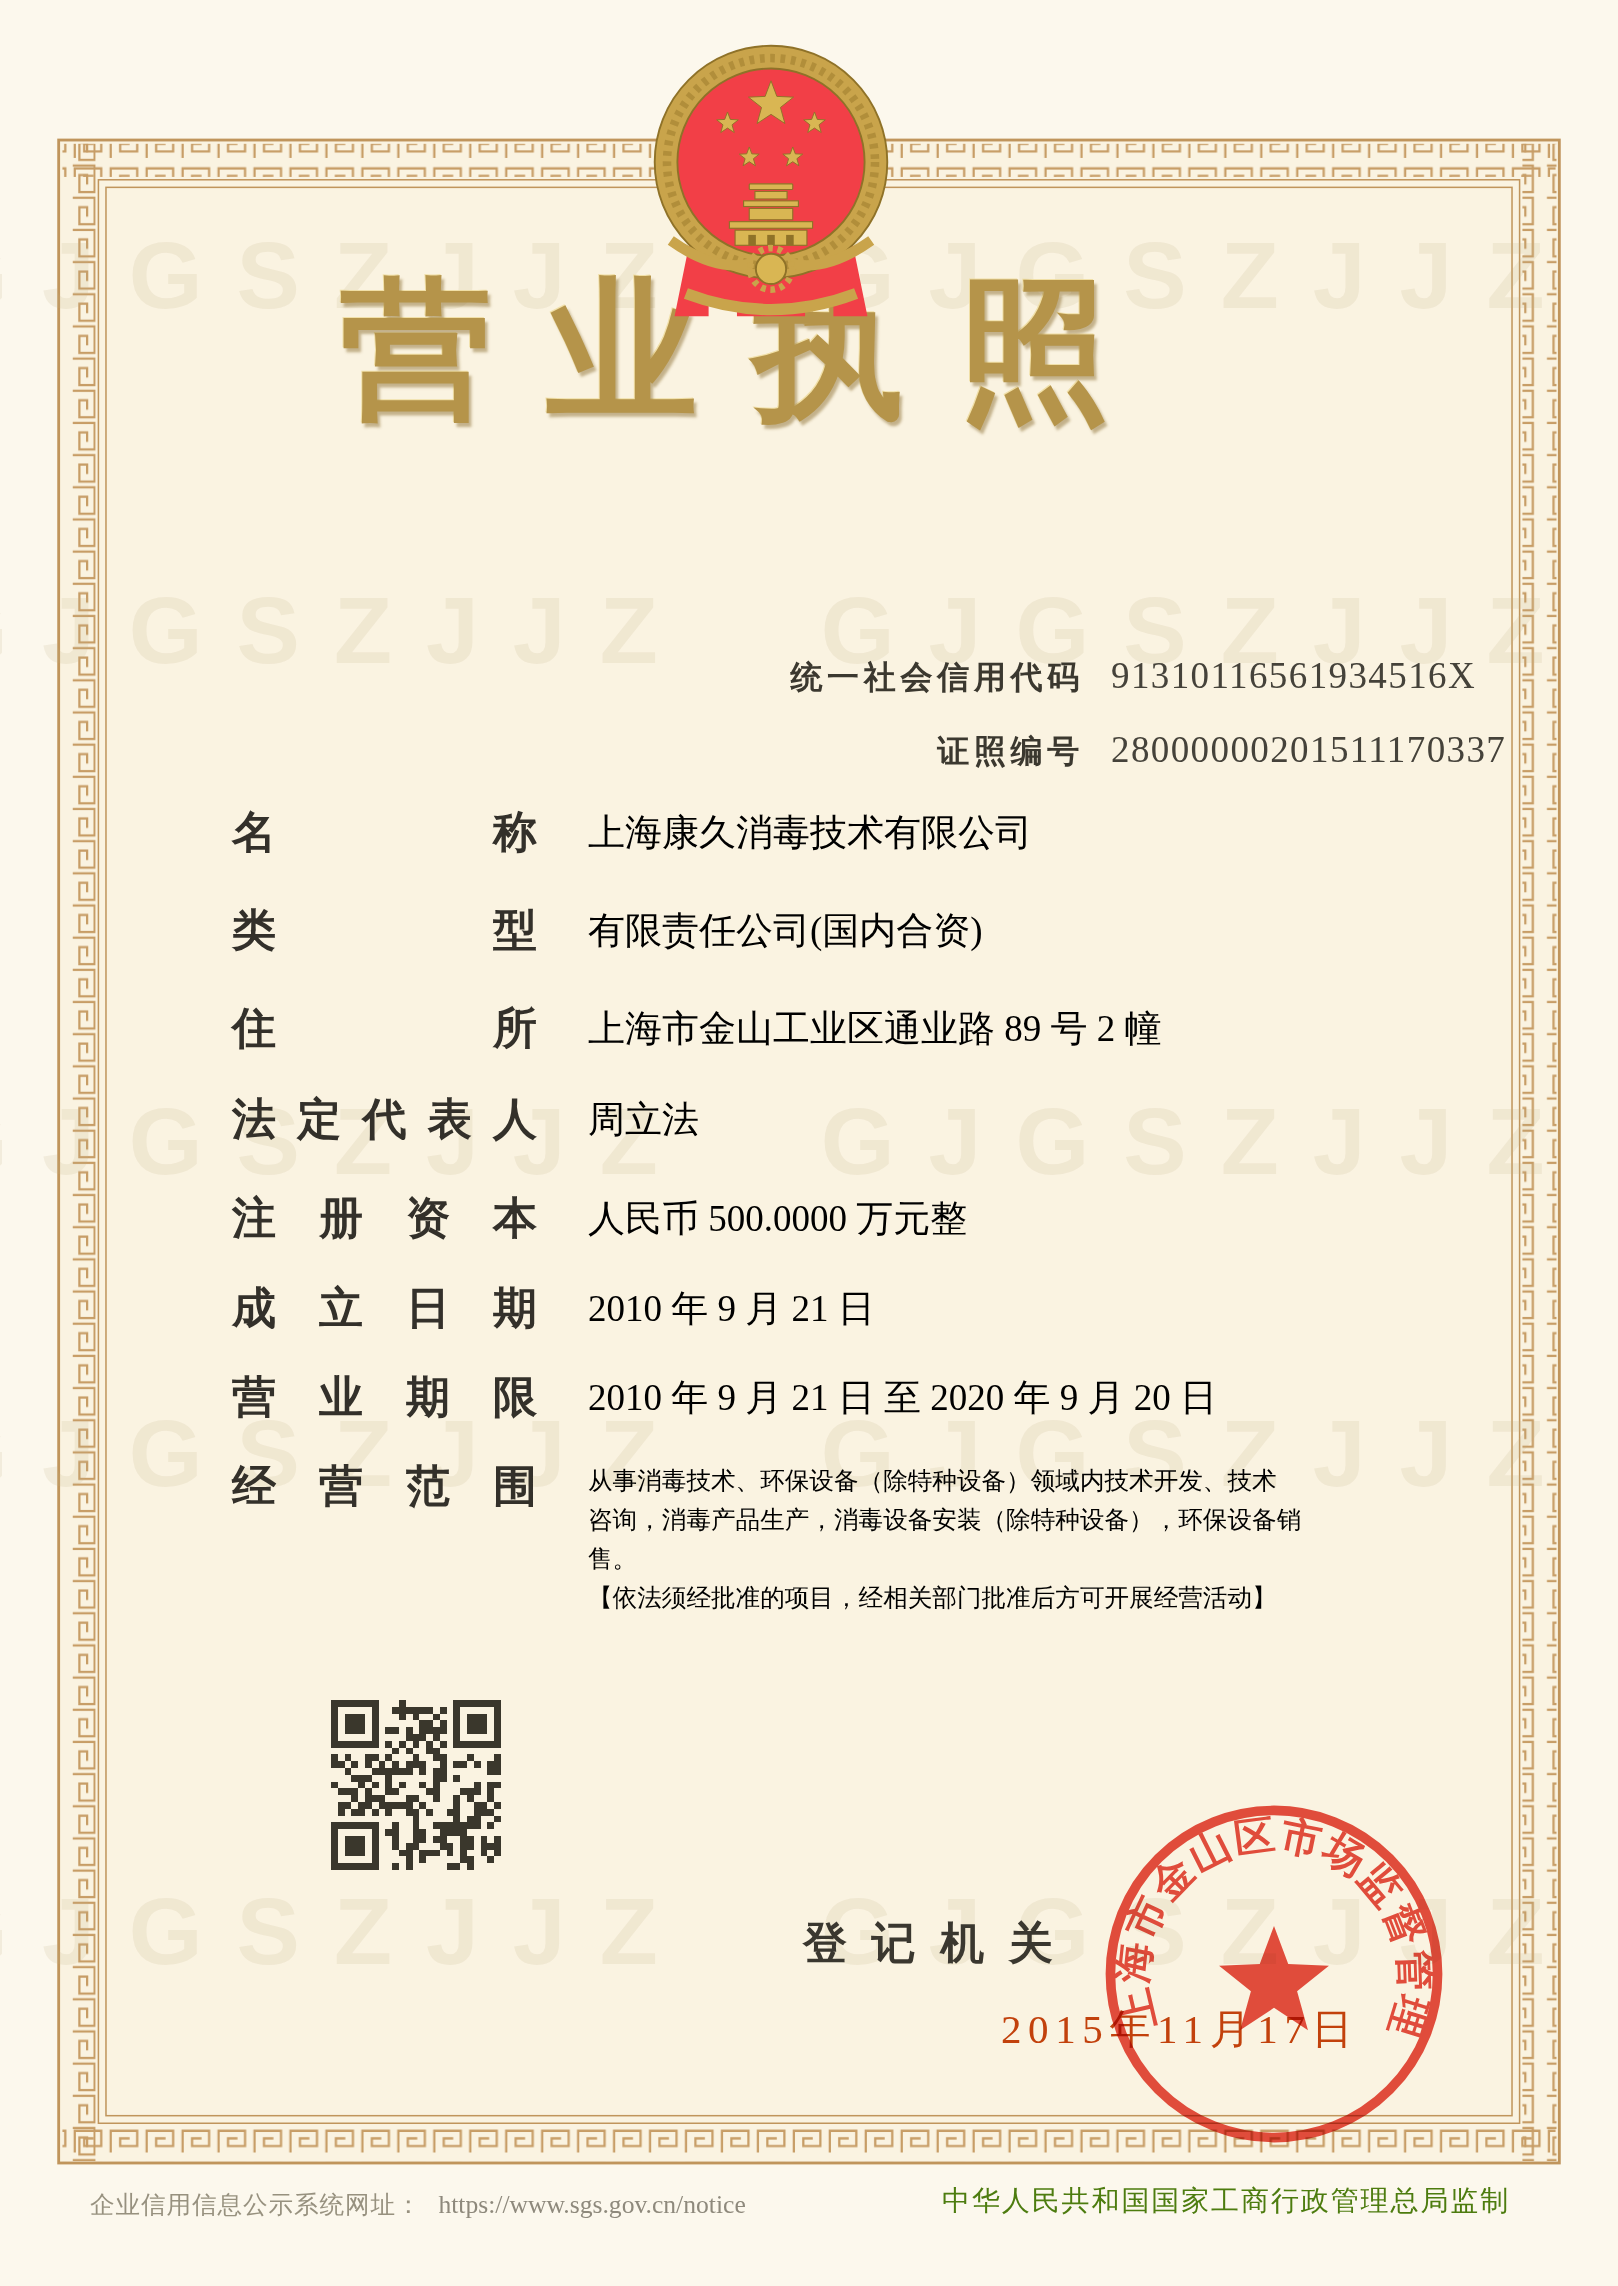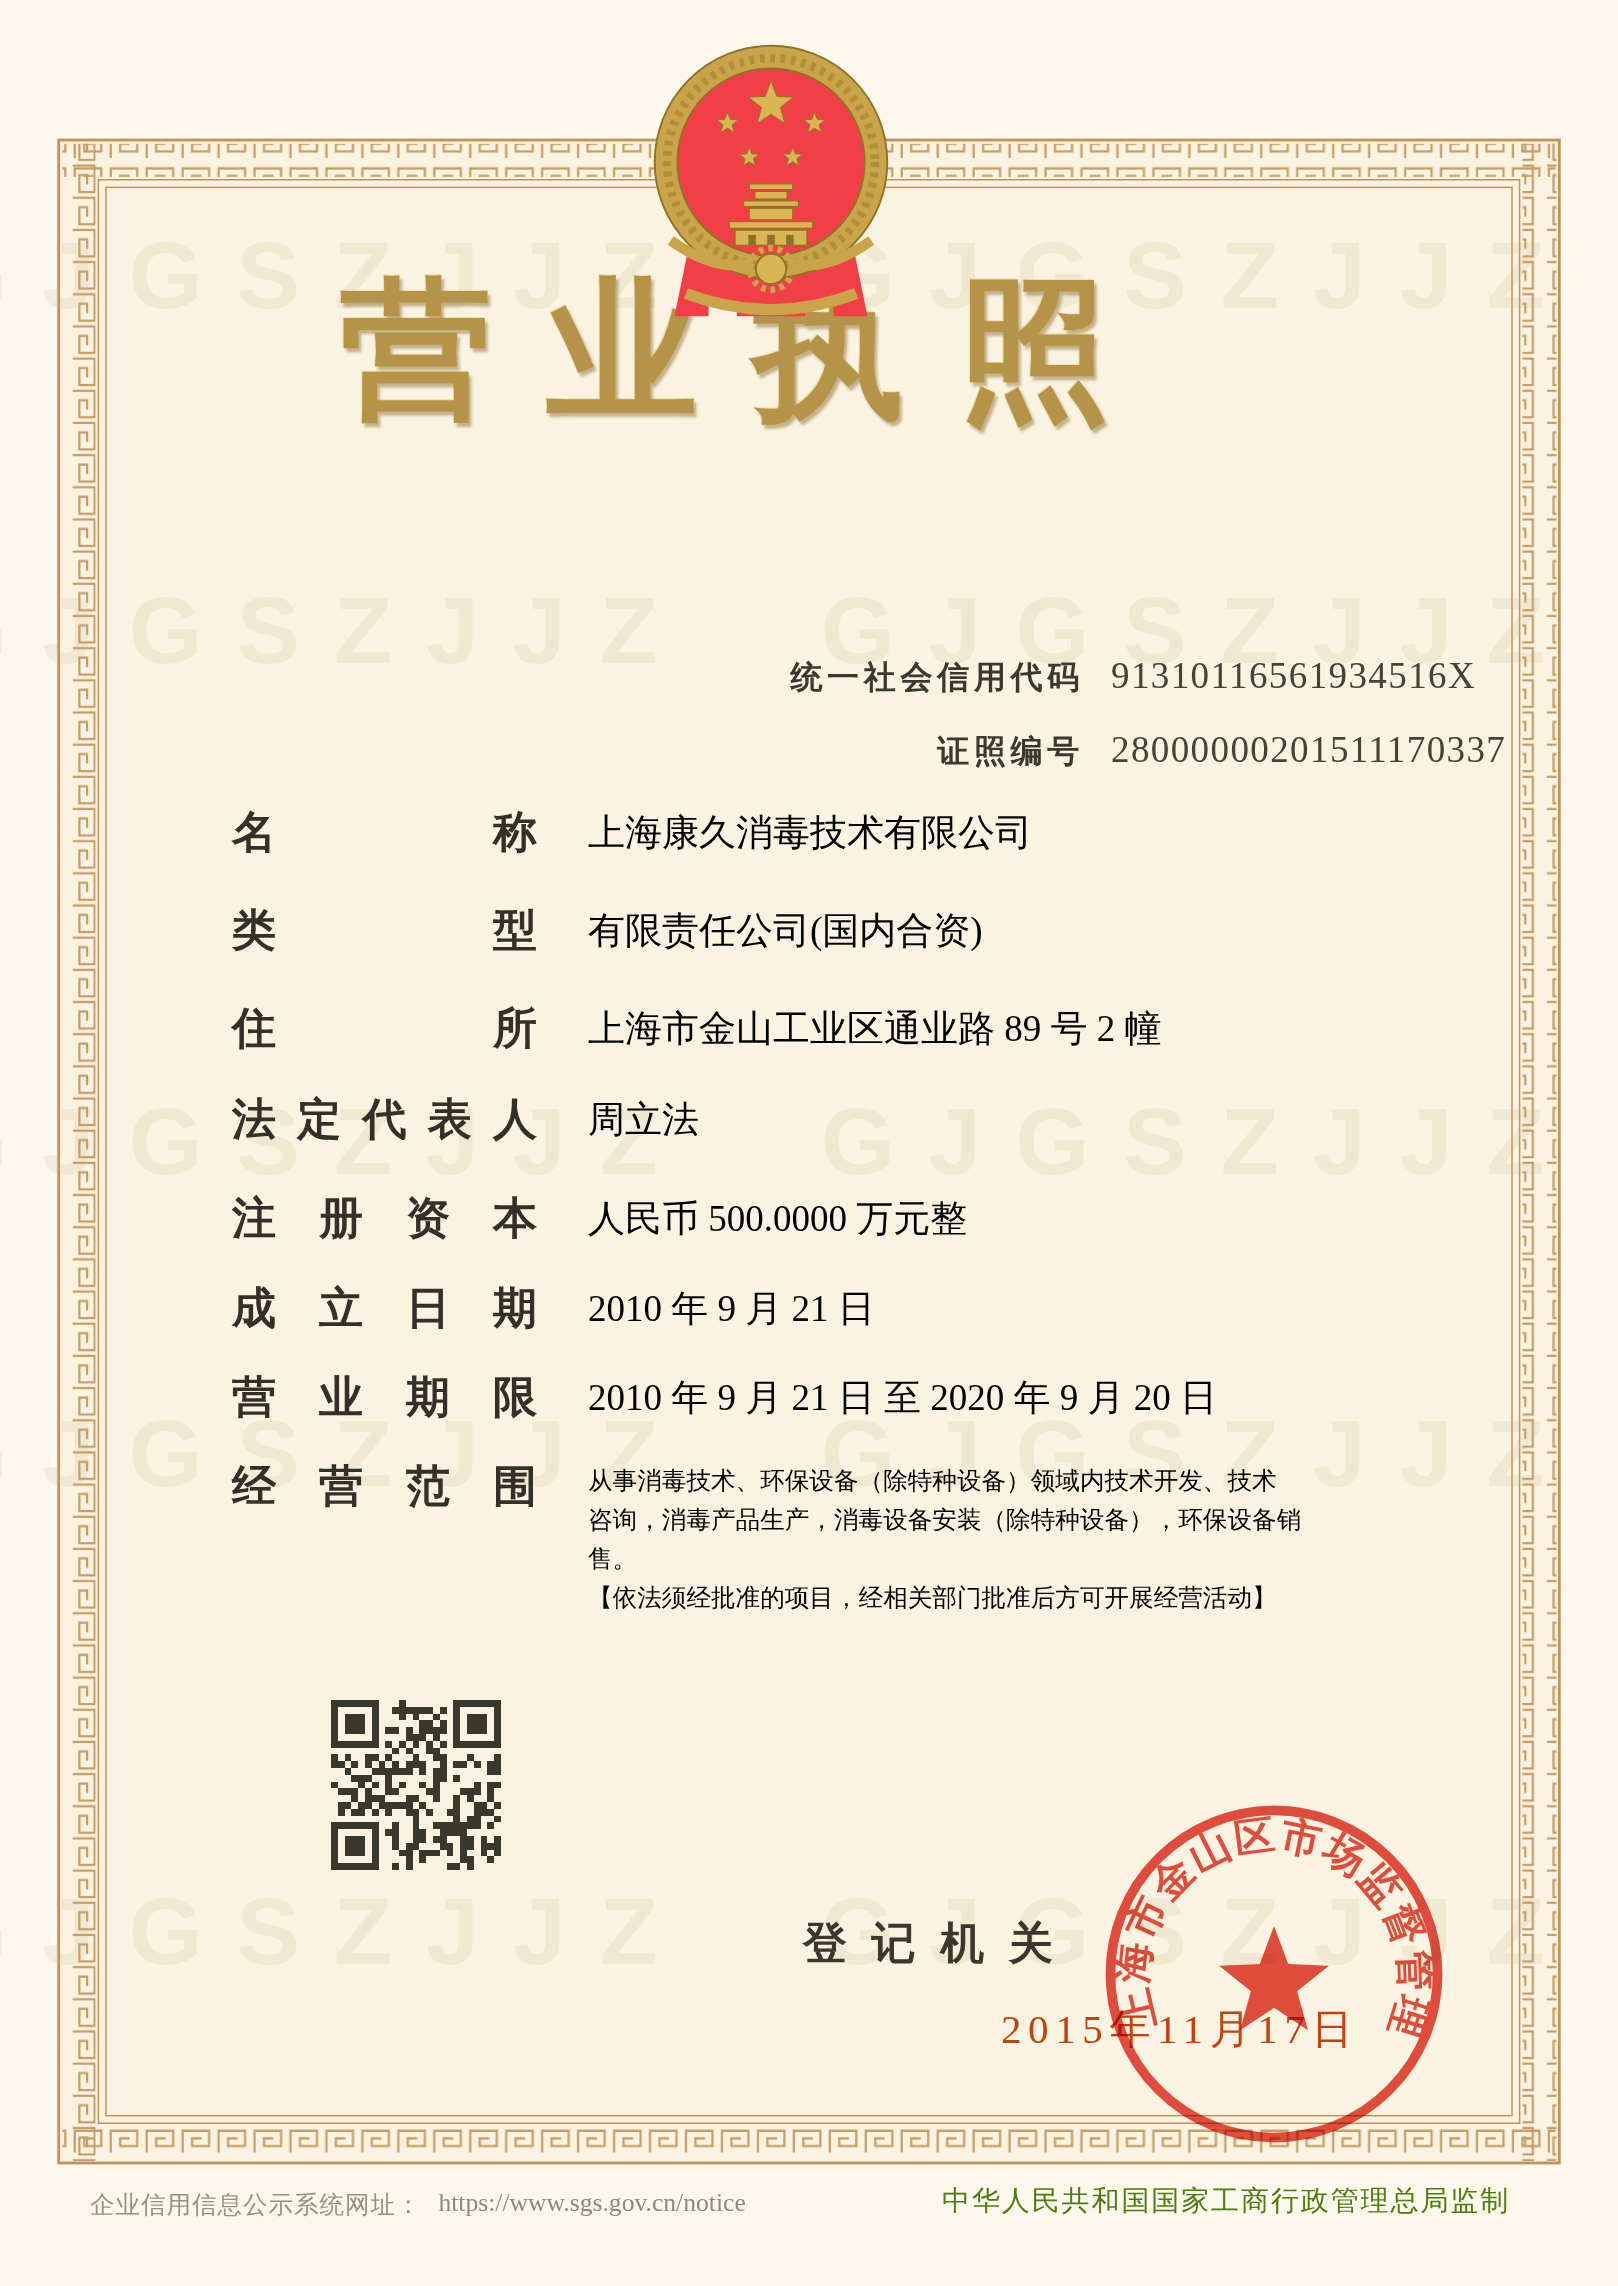--- a/index.html
+++ b/index.html
@@ -43,21 +43,21 @@
              letter-spacing:24.6px;color:#3a372f;z-index:4;}
   #reg-date{position:absolute;left:1001px;top:2002px;font-family:"Liberation Serif","DejaVu Serif",serif;
             font-size:41px;letter-spacing:6.6px;color:#c2410c;z-index:4;}
   #seal{position:absolute;left:1096px;top:1796px;width:356px;height:356px;z-index:5;
         opacity:0.9;mix-blend-mode:multiply;}
 
   
   #qr{position:absolute;left:331px;top:1700px;width:170px;height:170px;z-index:4;}
 
   
-  #footer-left{position:absolute;left:90px;top:2188px;display:flex;align-items:flex-start;gap:17px;z-index:4;}
+  #footer-left{position:absolute;left:90px;top:2188px;display:flex;align-items:center;gap:17px;z-index:4;}
   #footer-left .lab{font-size:24.6px;color:#97917f;letter-spacing:0.9px;}
   #footer-left .url{font-family:"Liberation Serif","DejaVu Serif",serif;font-size:25.6px;color:#8e897c;}
   #footer-right{position:absolute;left:942px;top:2182px;font-size:28px;color:#4d7c0f;letter-spacing:1.9px;z-index:4;}
 </style>
 </head>
 <body>
 
 <div id="page">
 
   <svg id="border-svg" width="1618" height="2286" viewBox="0 0 1710 2416">

